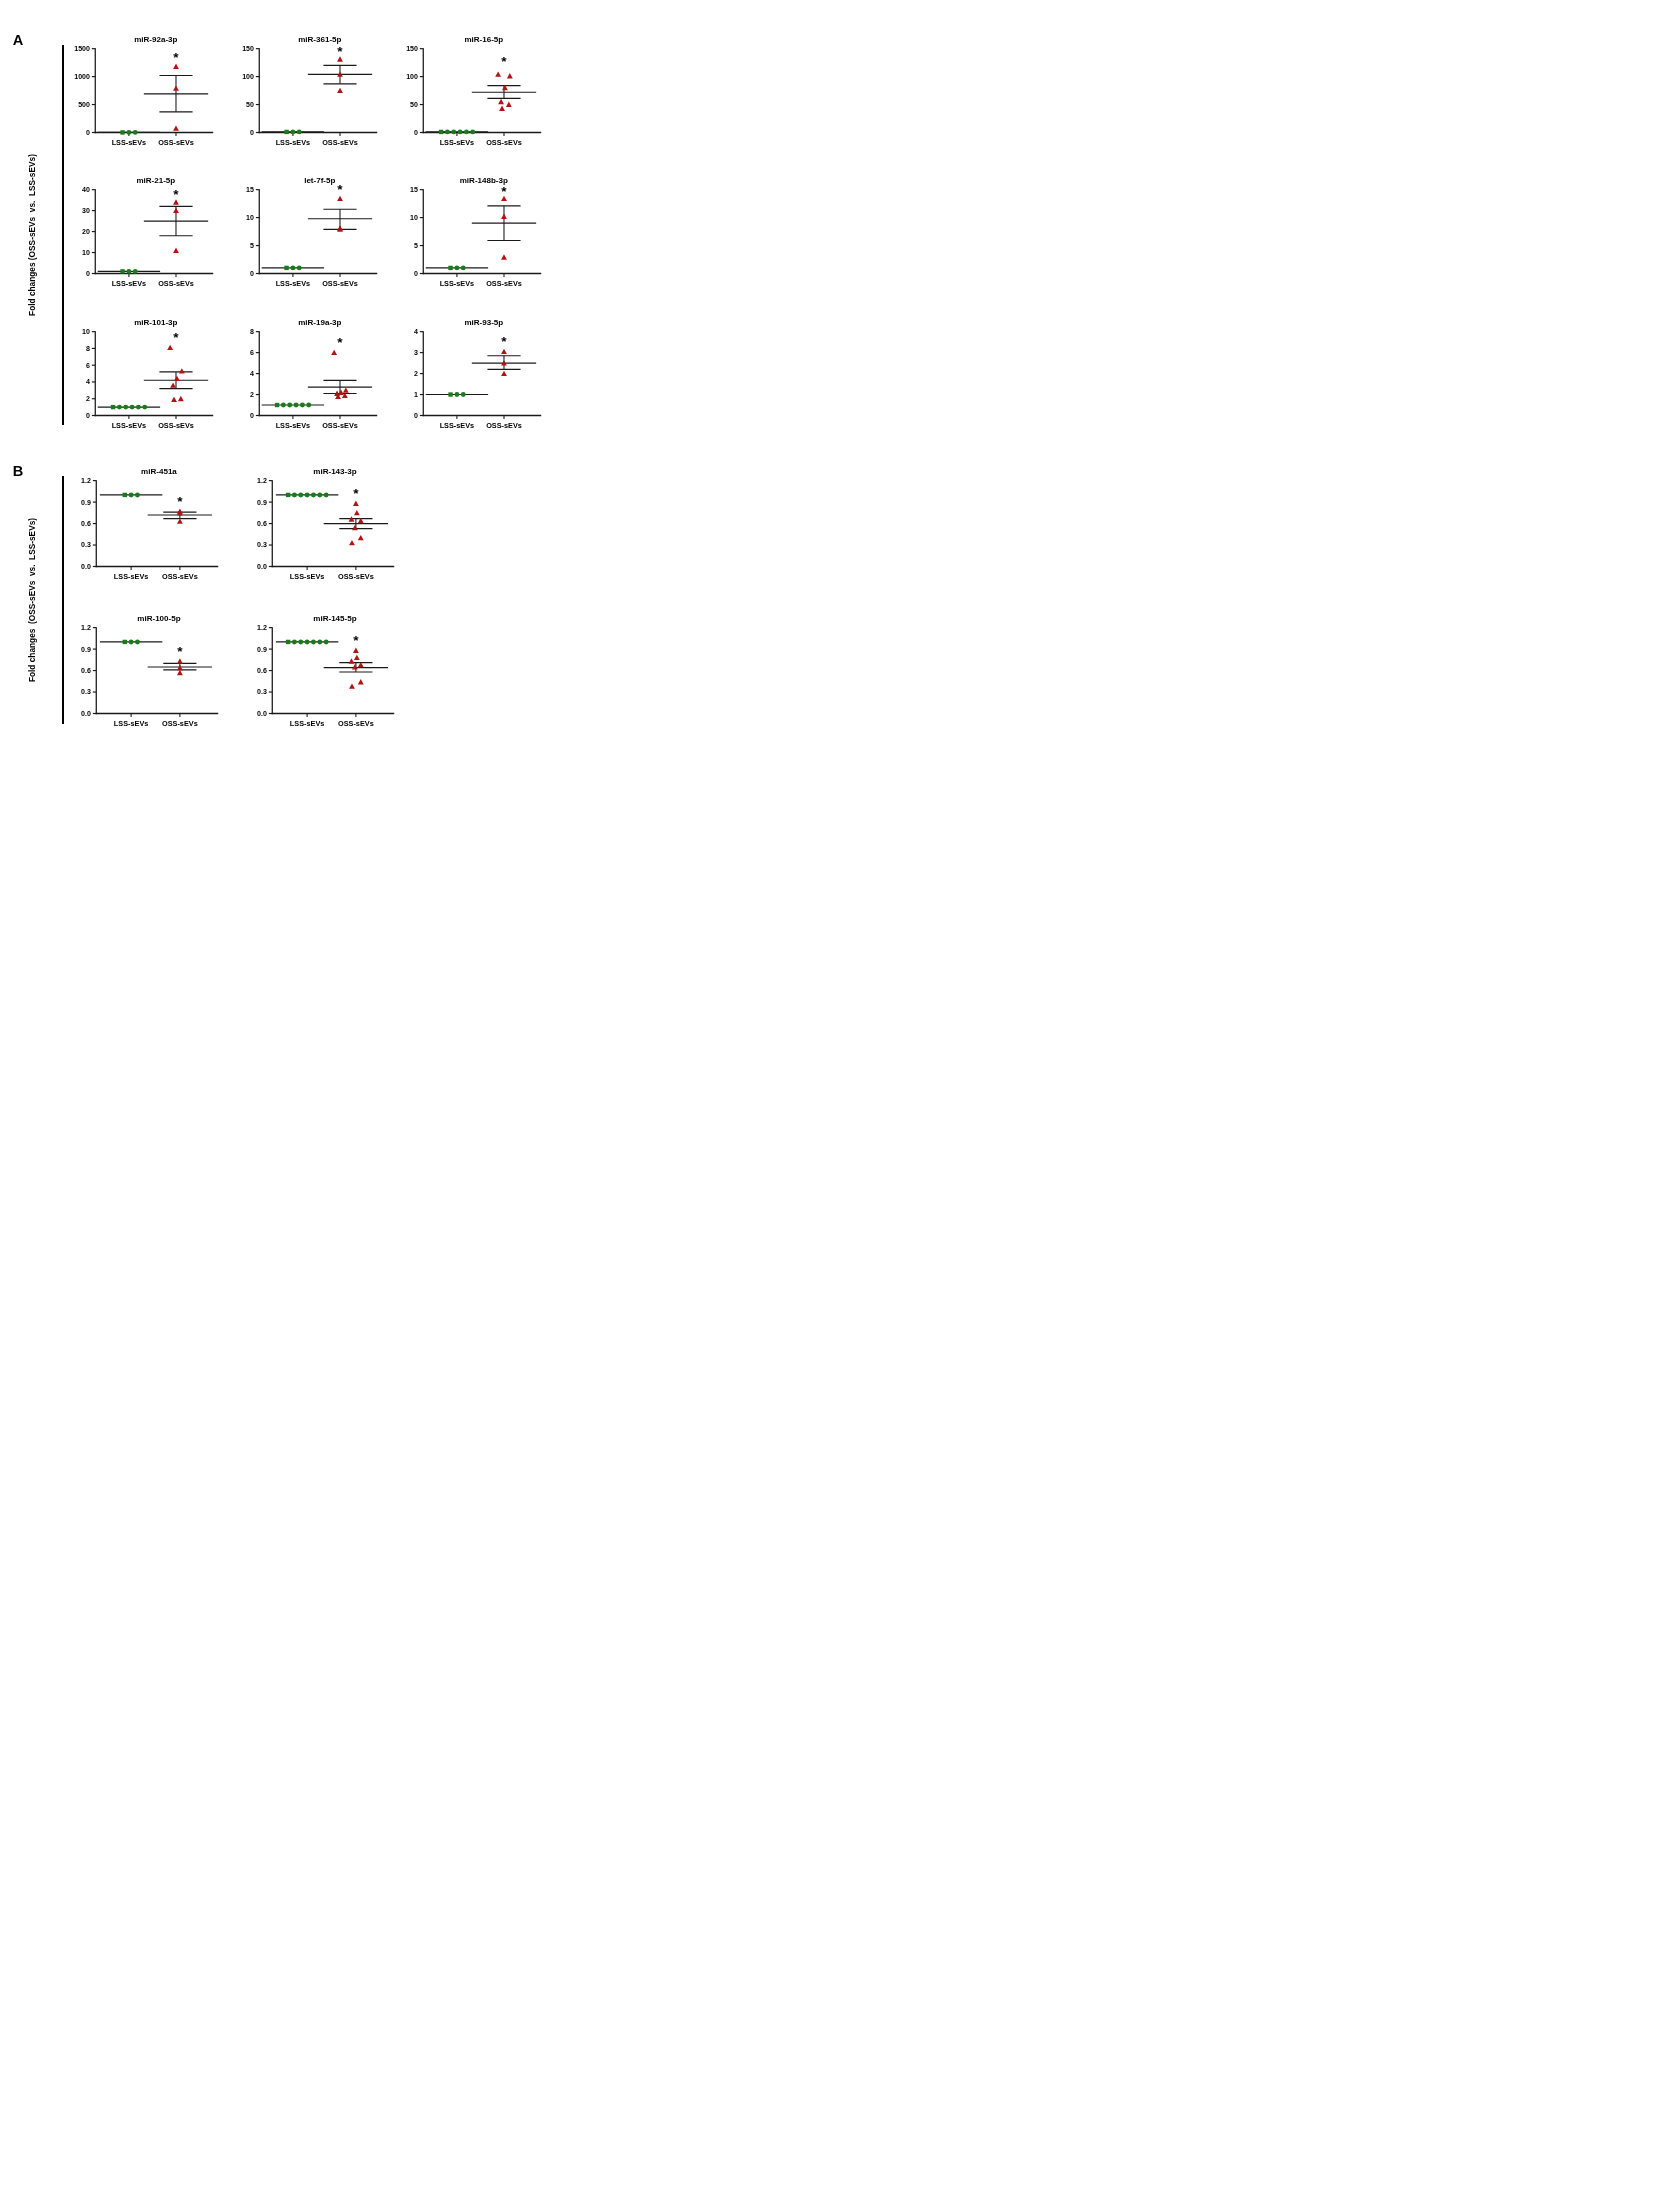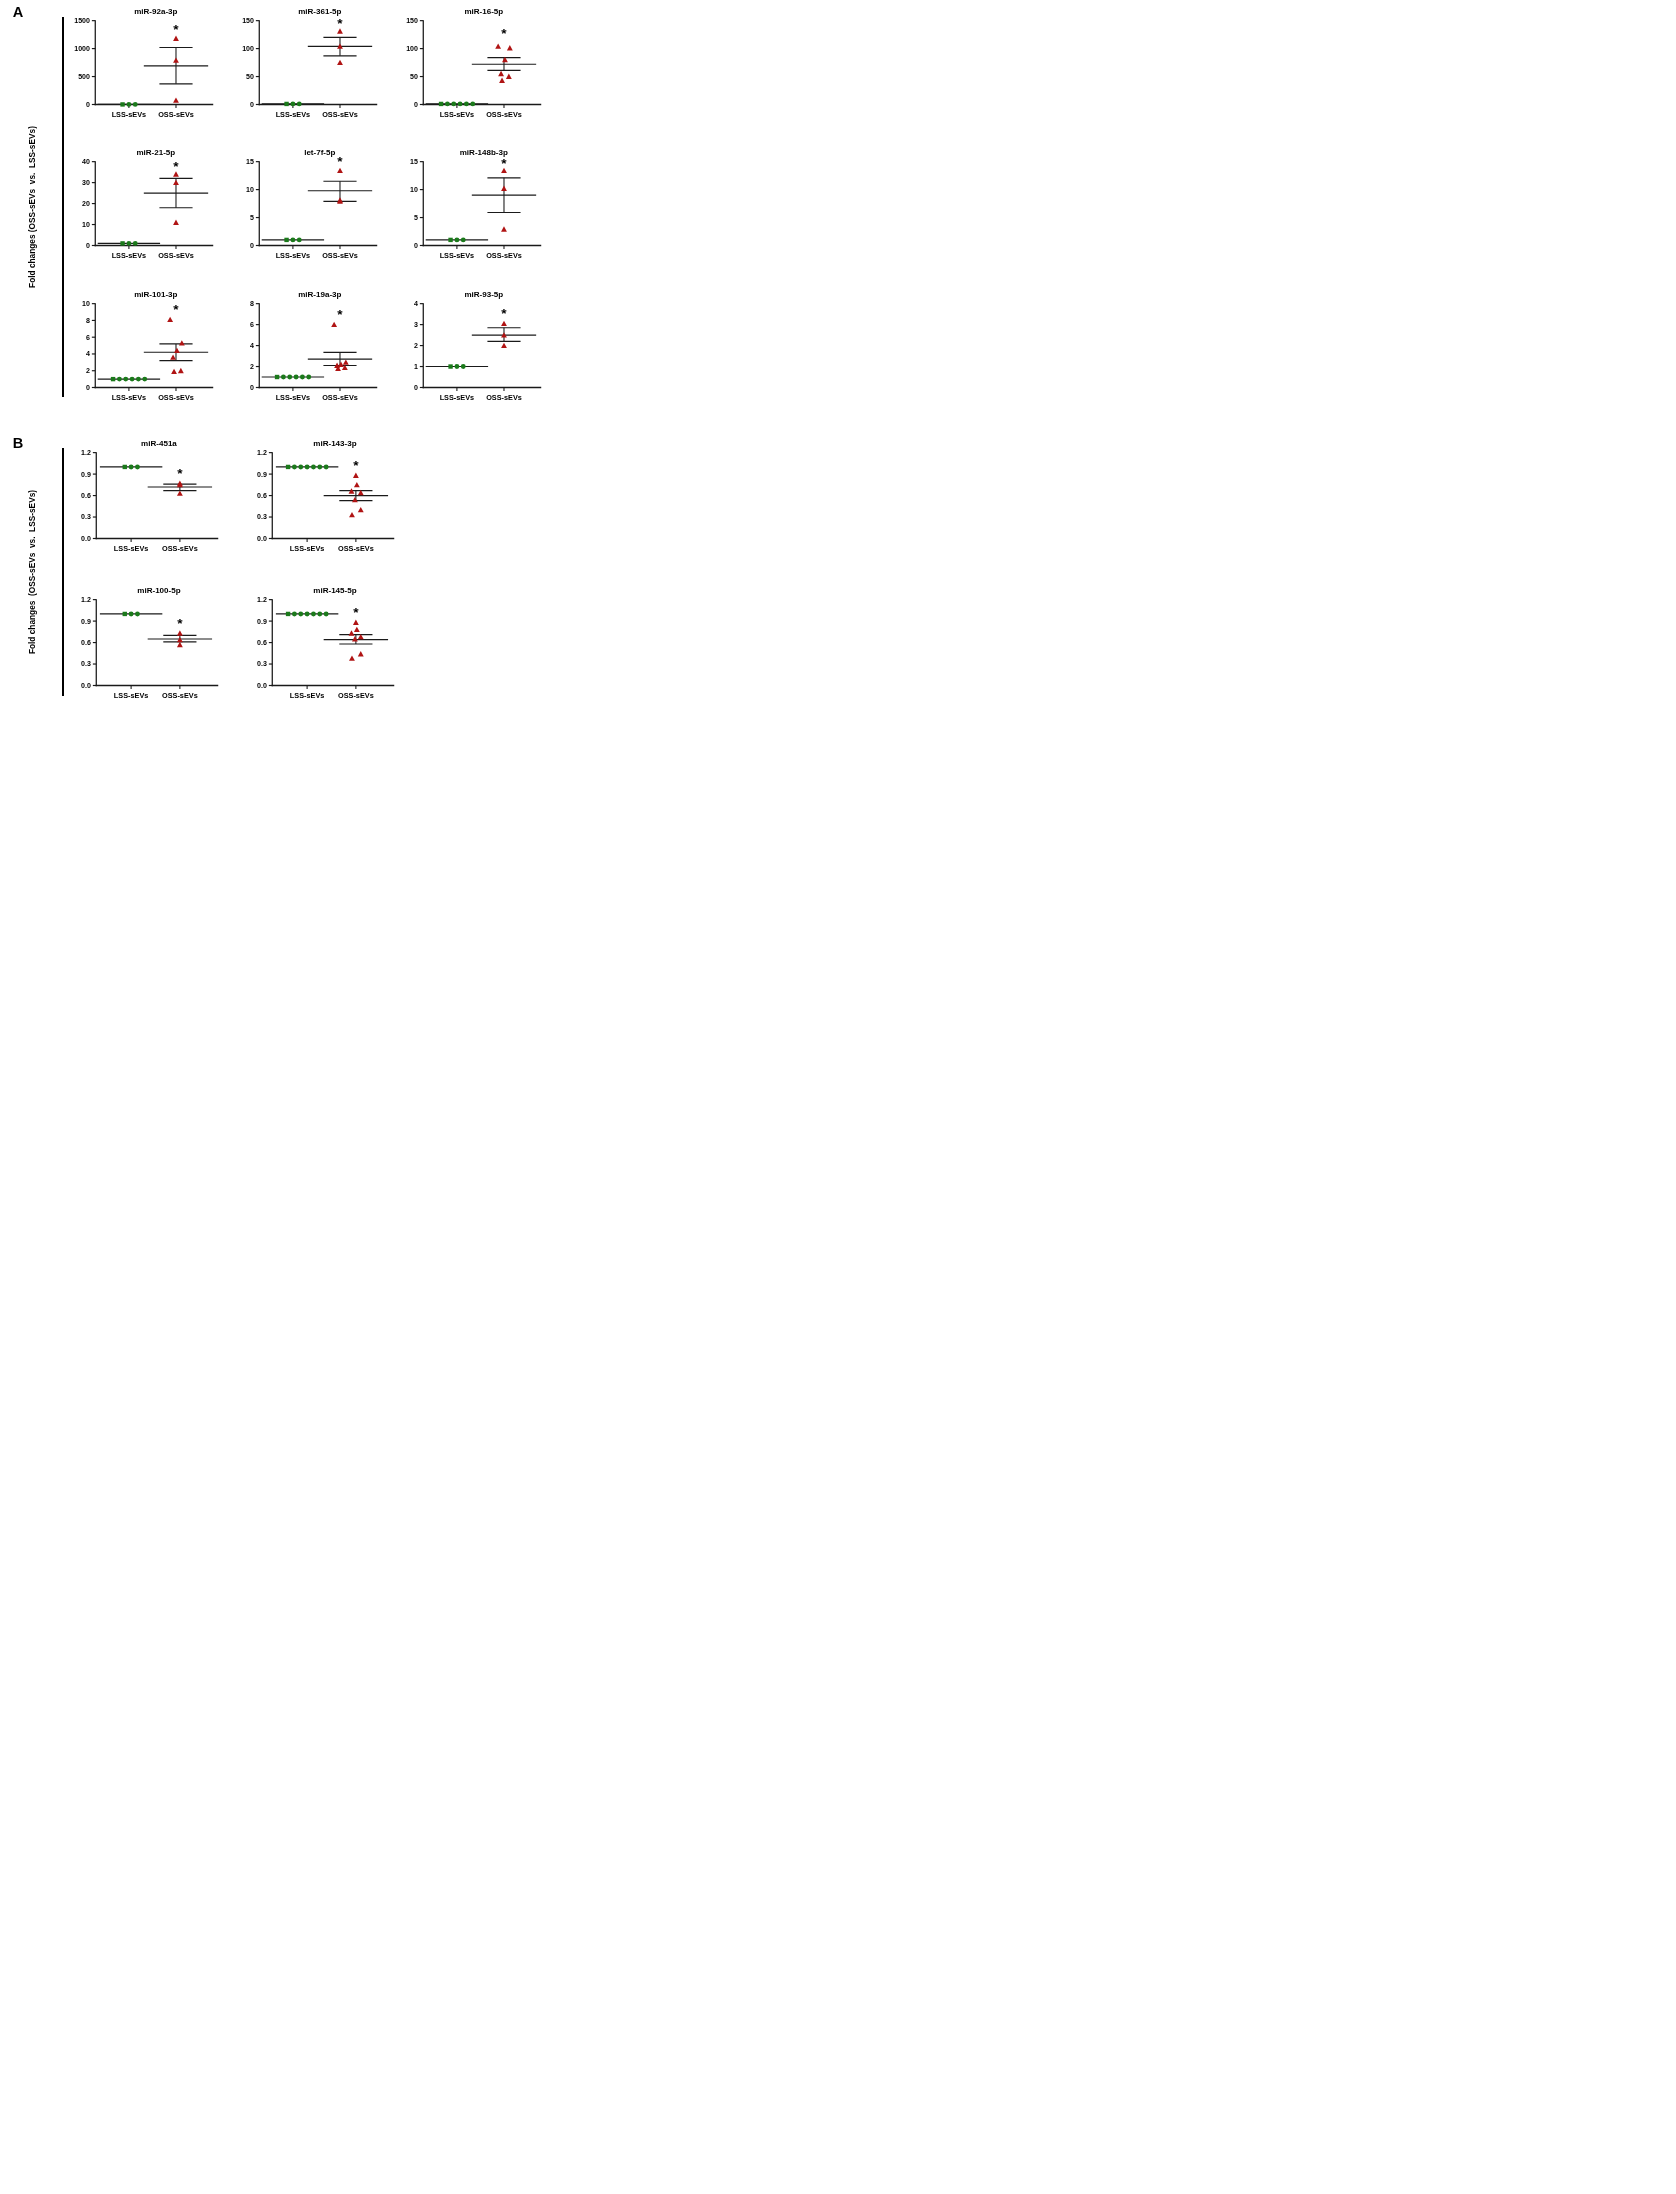--- a/index.html
+++ b/index.html
@@ -3,21 +3,21 @@
 <meta charset="utf-8">
 <style>
   html,body{margin:0;padding:0;background:#ffffff;font-family:"Liberation Sans",sans-serif;}
   #figure{position:relative;width:560px;padding:3.9px 0 14.6px 0;background:#fff;}
   .panel{position:relative;}
   .panel-label{position:absolute;left:12.7px;top:0;font-size:14.6px;font-weight:bold;color:#000;}
   .y-axis-label{position:absolute;left:32px;top:50%;transform:translate(-50%,-50%) rotate(-90deg);
     transform-origin:center;white-space:pre;font-size:8.3px;font-weight:bold;color:#000;}
   .bracket{position:absolute;left:62px;top:13.6px;bottom:12.7px;width:1.9px;background:#000;}
   .charts-grid{margin-left:67px;display:grid;}
-  .grid-a{grid-template-columns:repeat(3,155px);column-gap:8.8px;row-gap:18.5px;}
+  .grid-a{grid-template-columns:repeat(3,155px);column-gap:8.8px;row-gap:18.5px;margin-top:28px;}
   .grid-b{grid-template-columns:repeat(2,161px);column-gap:14.6px;row-gap:21.4px;}
   #panel-b{margin-top:25px;}
   svg text{font-family:"Liberation Sans",sans-serif;}
 </style>
 </head>
 <body>
 
 <div id="figure">
 
   <section class="panel" id="panel-a">

